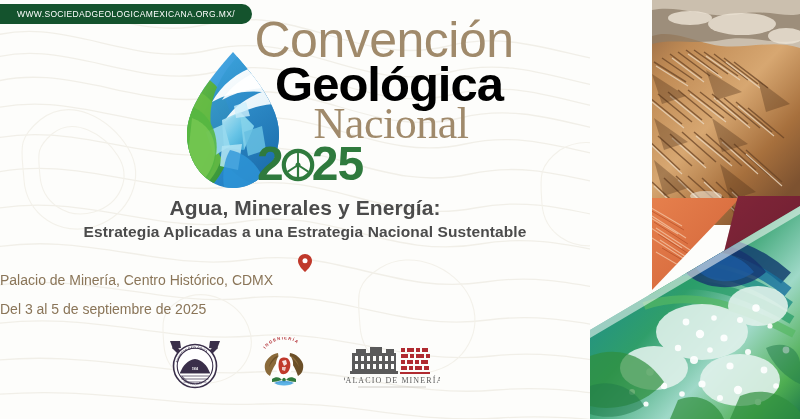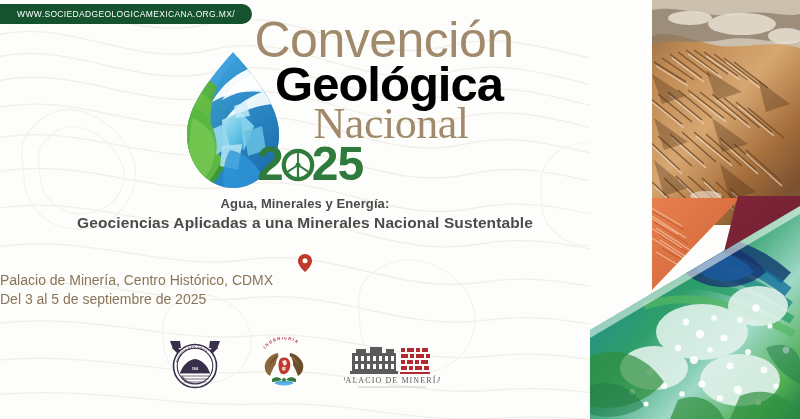--- a/index.html
+++ b/index.html
@@ -121,41 +121,41 @@
 
   
   .subtitle {
     position:absolute;
     left:0; right:190px;
     top:196px;
     z-index:5;
     text-align:center;
     color:#4b4b4b;
   }
-  .sub-l1 { font-size:13px; font-weight:700; letter-spacing:0.1px; }
+  .sub-l1 { font-size:21px; font-weight:700; letter-spacing:0.1px; }
   .sub-l2 { font-size:15.5px; font-weight:700; letter-spacing:0.1px; margin-top:3px; }
 
   
   .pin {
     position:absolute;
     left:0; right:190px;
     top:254px;
     z-index:5;
     text-align:center;
   }
   .venue {
     position:absolute;
     left:0; right:190px;
     top:272px;
     z-index:5;
     text-align:left;
     color:#8a7558;
   }
   .venue-l1 { font-size:14px; font-weight:400; }
-  .venue-l2 { font-size:14px; font-weight:400; margin-top:3px; }
+  .venue-l2 { font-size:14px; font-weight:400; margin-top:13px; }
 
   
   .logos {
     position:absolute;
     left:0; right:195px;
     top:333px;
     height:62px;
     z-index:5;
     display:flex;
     align-items:center;
@@ -276,21 +276,21 @@
           <line x1="17" y1="19" x2="17" y2="29.5" stroke="#2f7a3d" stroke-width="2.2" stroke-linecap="round"></line>
         </svg>
       </span>
 
       <span class="t-year">25</span>
     </div>
   </div>
 
   <div class="subtitle">
     <div class="sub-l1">Agua, Minerales y Energía:</div>
-    <div class="sub-l2">Geociencias Aplicadas a una Minerales Nacional Sustentable</div>
+    <div class="sub-l2">Estrategia Aplicadas a una Estrategia Nacional Sustentable</div>
   </div>
 
   <div class="pin">
     <svg width="14" height="18" viewBox="0 0 14 18" aria-hidden="true">
       <path d="M7,0 C3.1,0 0,3.1 0,7 C0,12 7,18 7,18 C7,18 14,12 14,7 C14,3.1 10.9,0 7,0 Z" fill="#c0392b"></path>
       <circle cx="7" cy="6.8" r="2.5" fill="#ffffff"></circle>
     </svg>
   </div>
 
   <div class="venue">

